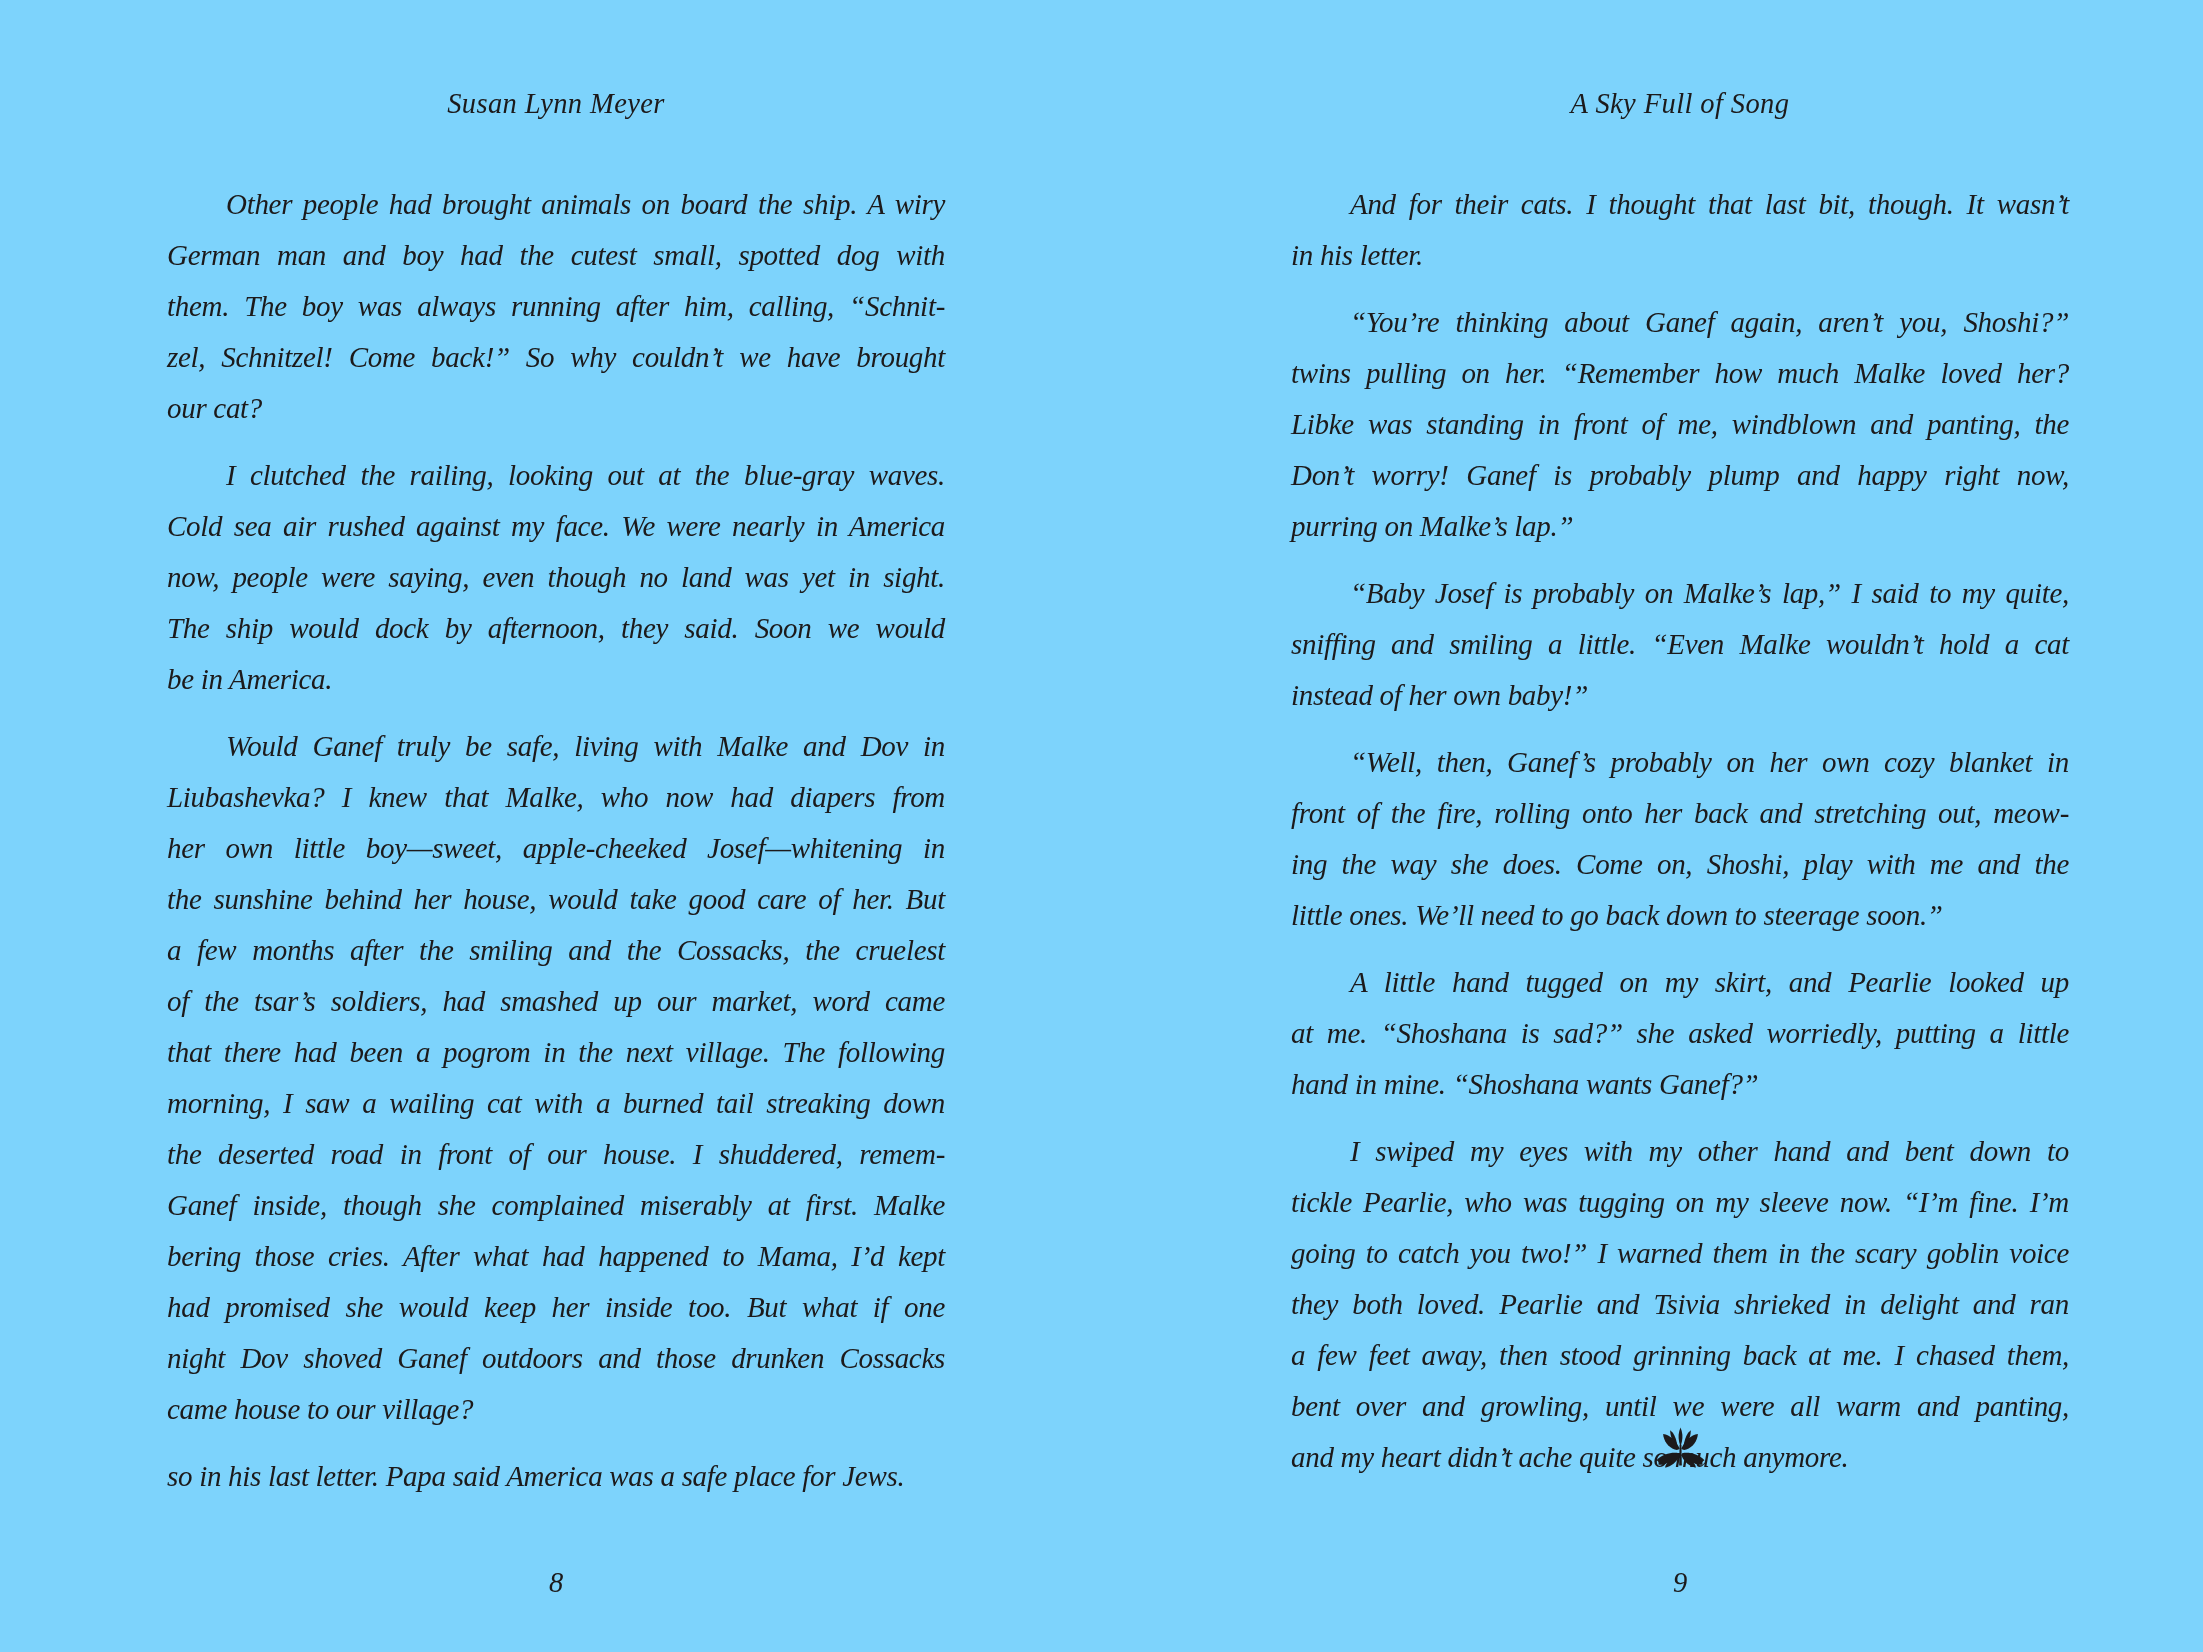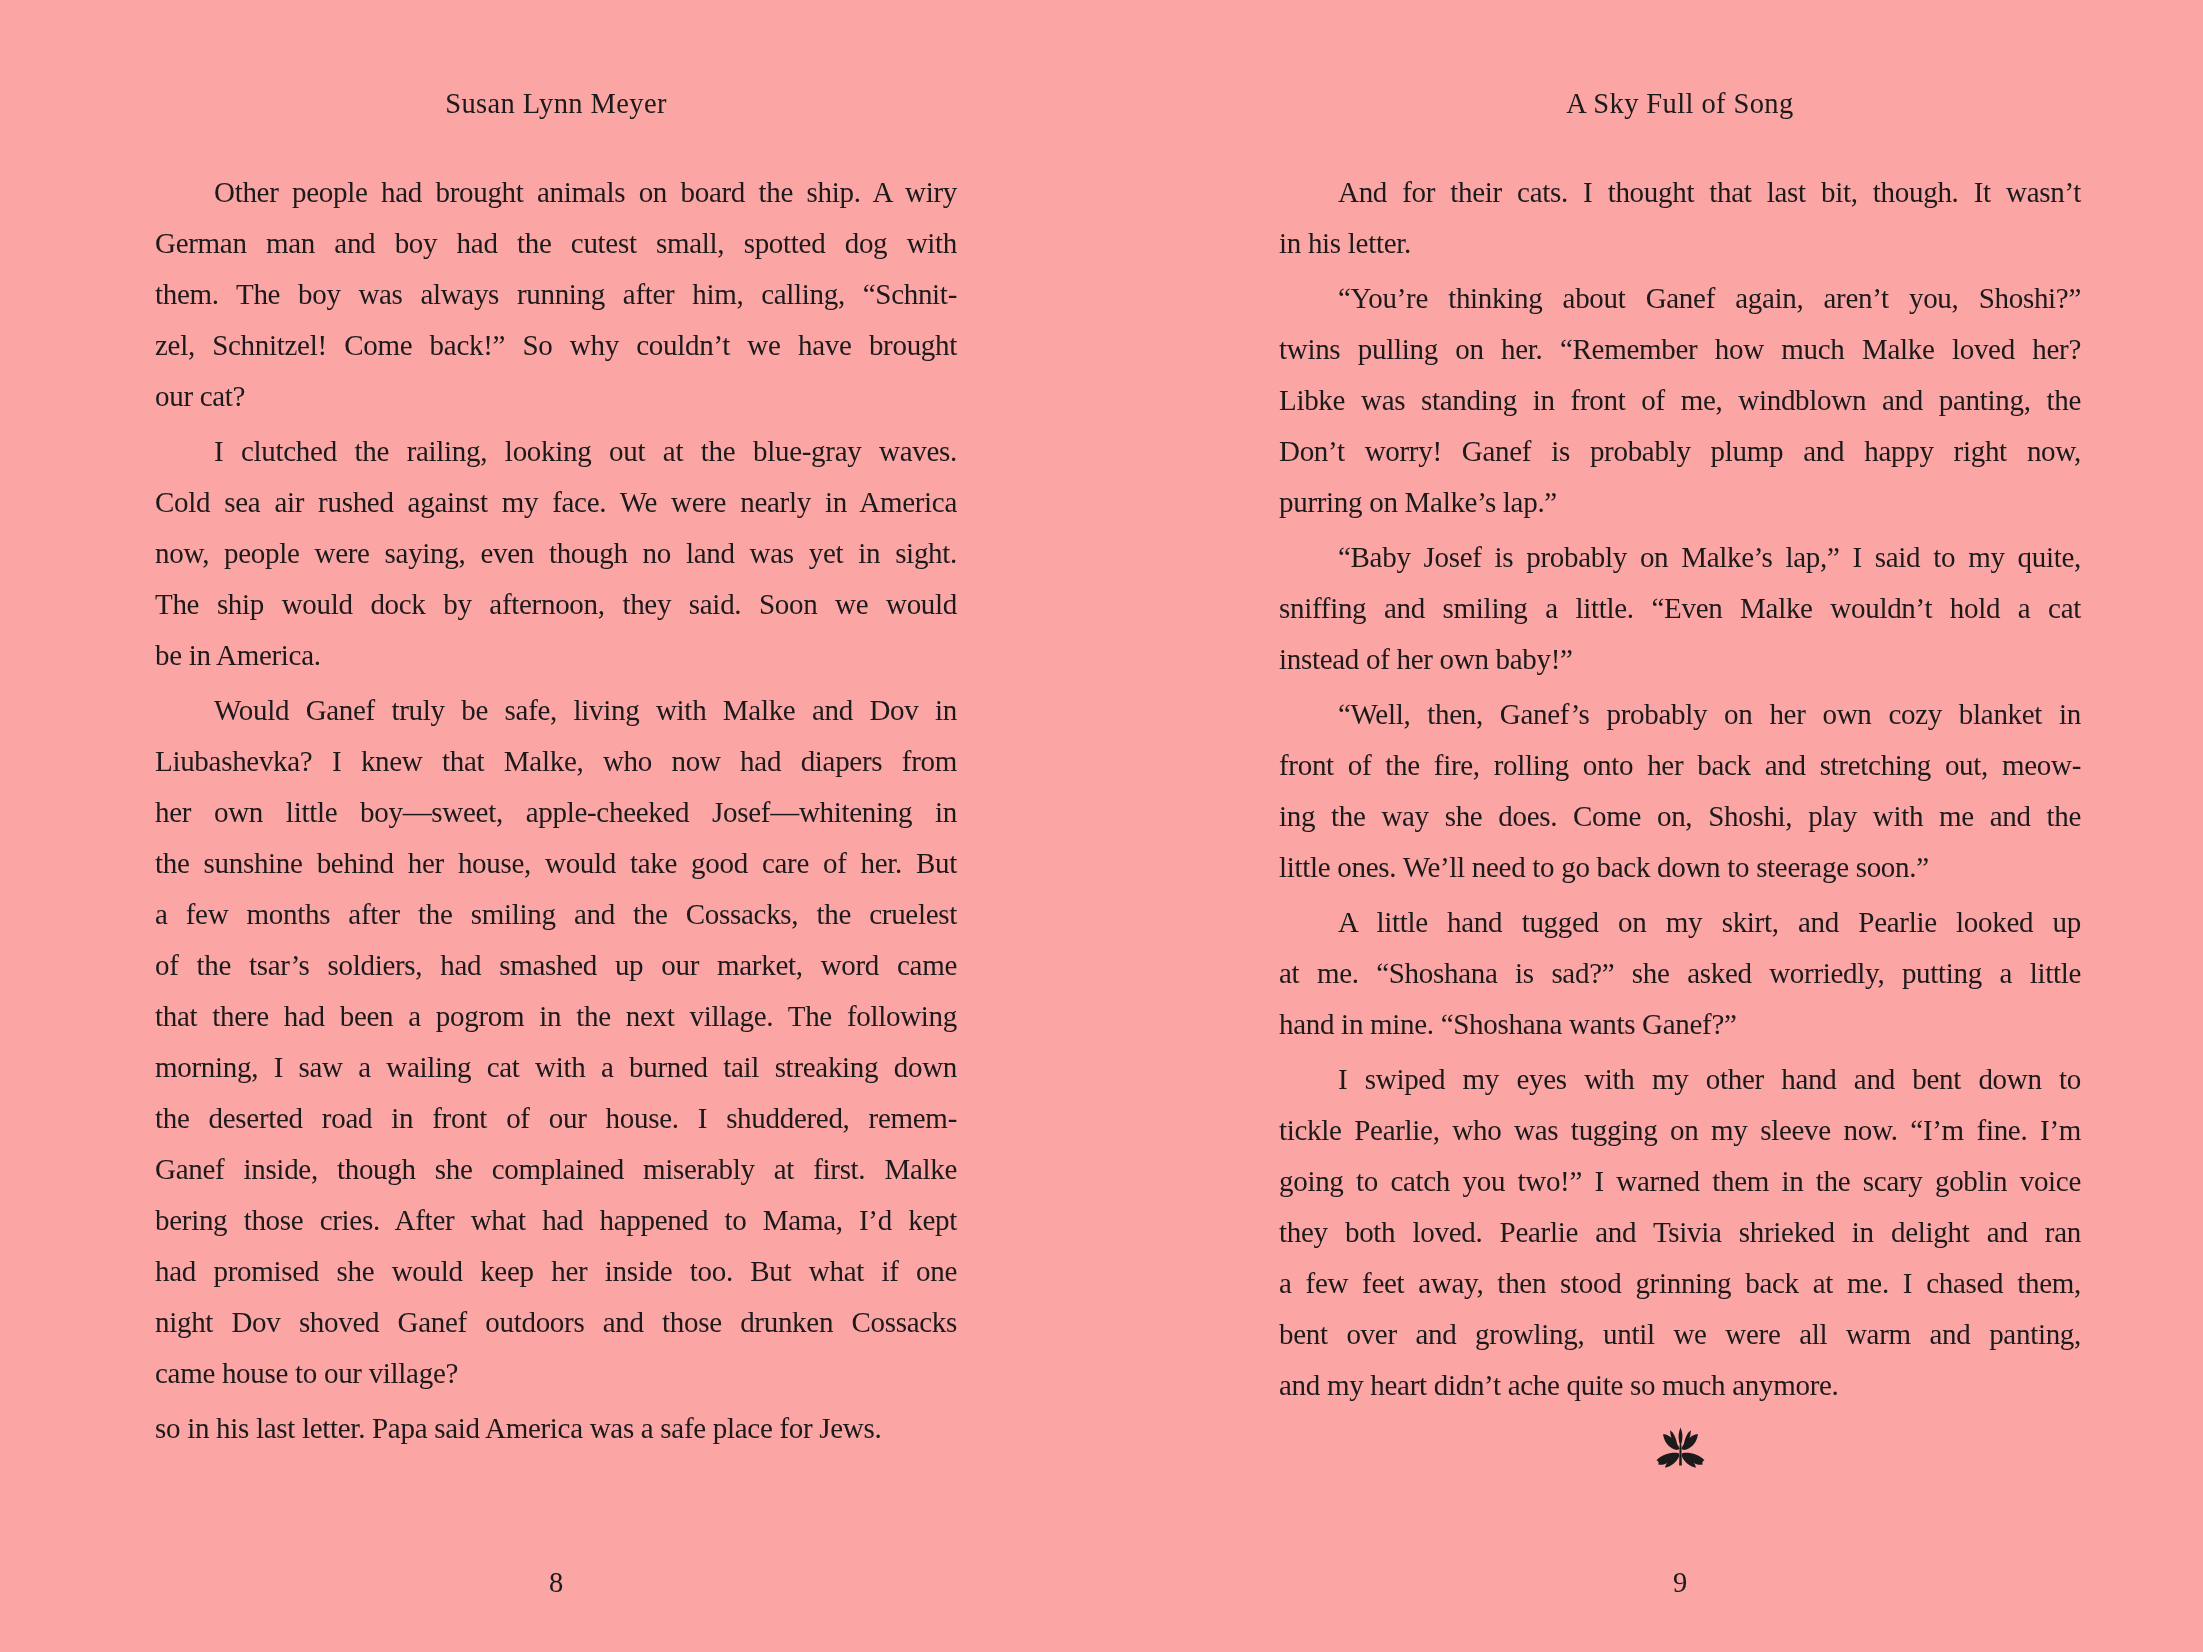--- a/index.html
+++ b/index.html
@@ -10,21 +10,22 @@
     height: 1653px;
     background: #ffffff;
     font-family: "Liberation Serif", "DejaVu Serif", serif;
     color: #1c1a1b;
     overflow: hidden;
   }
   .spread {
     position: relative;
     width: 2204px;
     height: 1653px;
-    background: #fca5a5;
+    background: #7dd3fc;
+    font-style: italic;
   }
   .page {
     position: absolute;
     top: 0;
     height: 1653px;
   }
   .page.left  { left: 151px;  width: 810px; }
   .page.right { left: 1275px; width: 810px; }
 
   .running-head {
@@ -40,21 +41,21 @@
 
   .text-block {
     position: absolute;
     top: 163px;
     left: 0;
     width: 100%;
     font-size: 29px;
     line-height: 51px;
     letter-spacing: -0.3px;
   }
-  .para { margin: 4px; padding: 0; }
+  .para { margin: 16px; padding: 0; }
   .line {
     display: block;
     text-align: justify;
     text-align-last: justify;
     white-space: nowrap;
   }
   .line.last  { text-align-last: left; }
   .line.first { text-indent: 59px; }
 
   .ornament {

